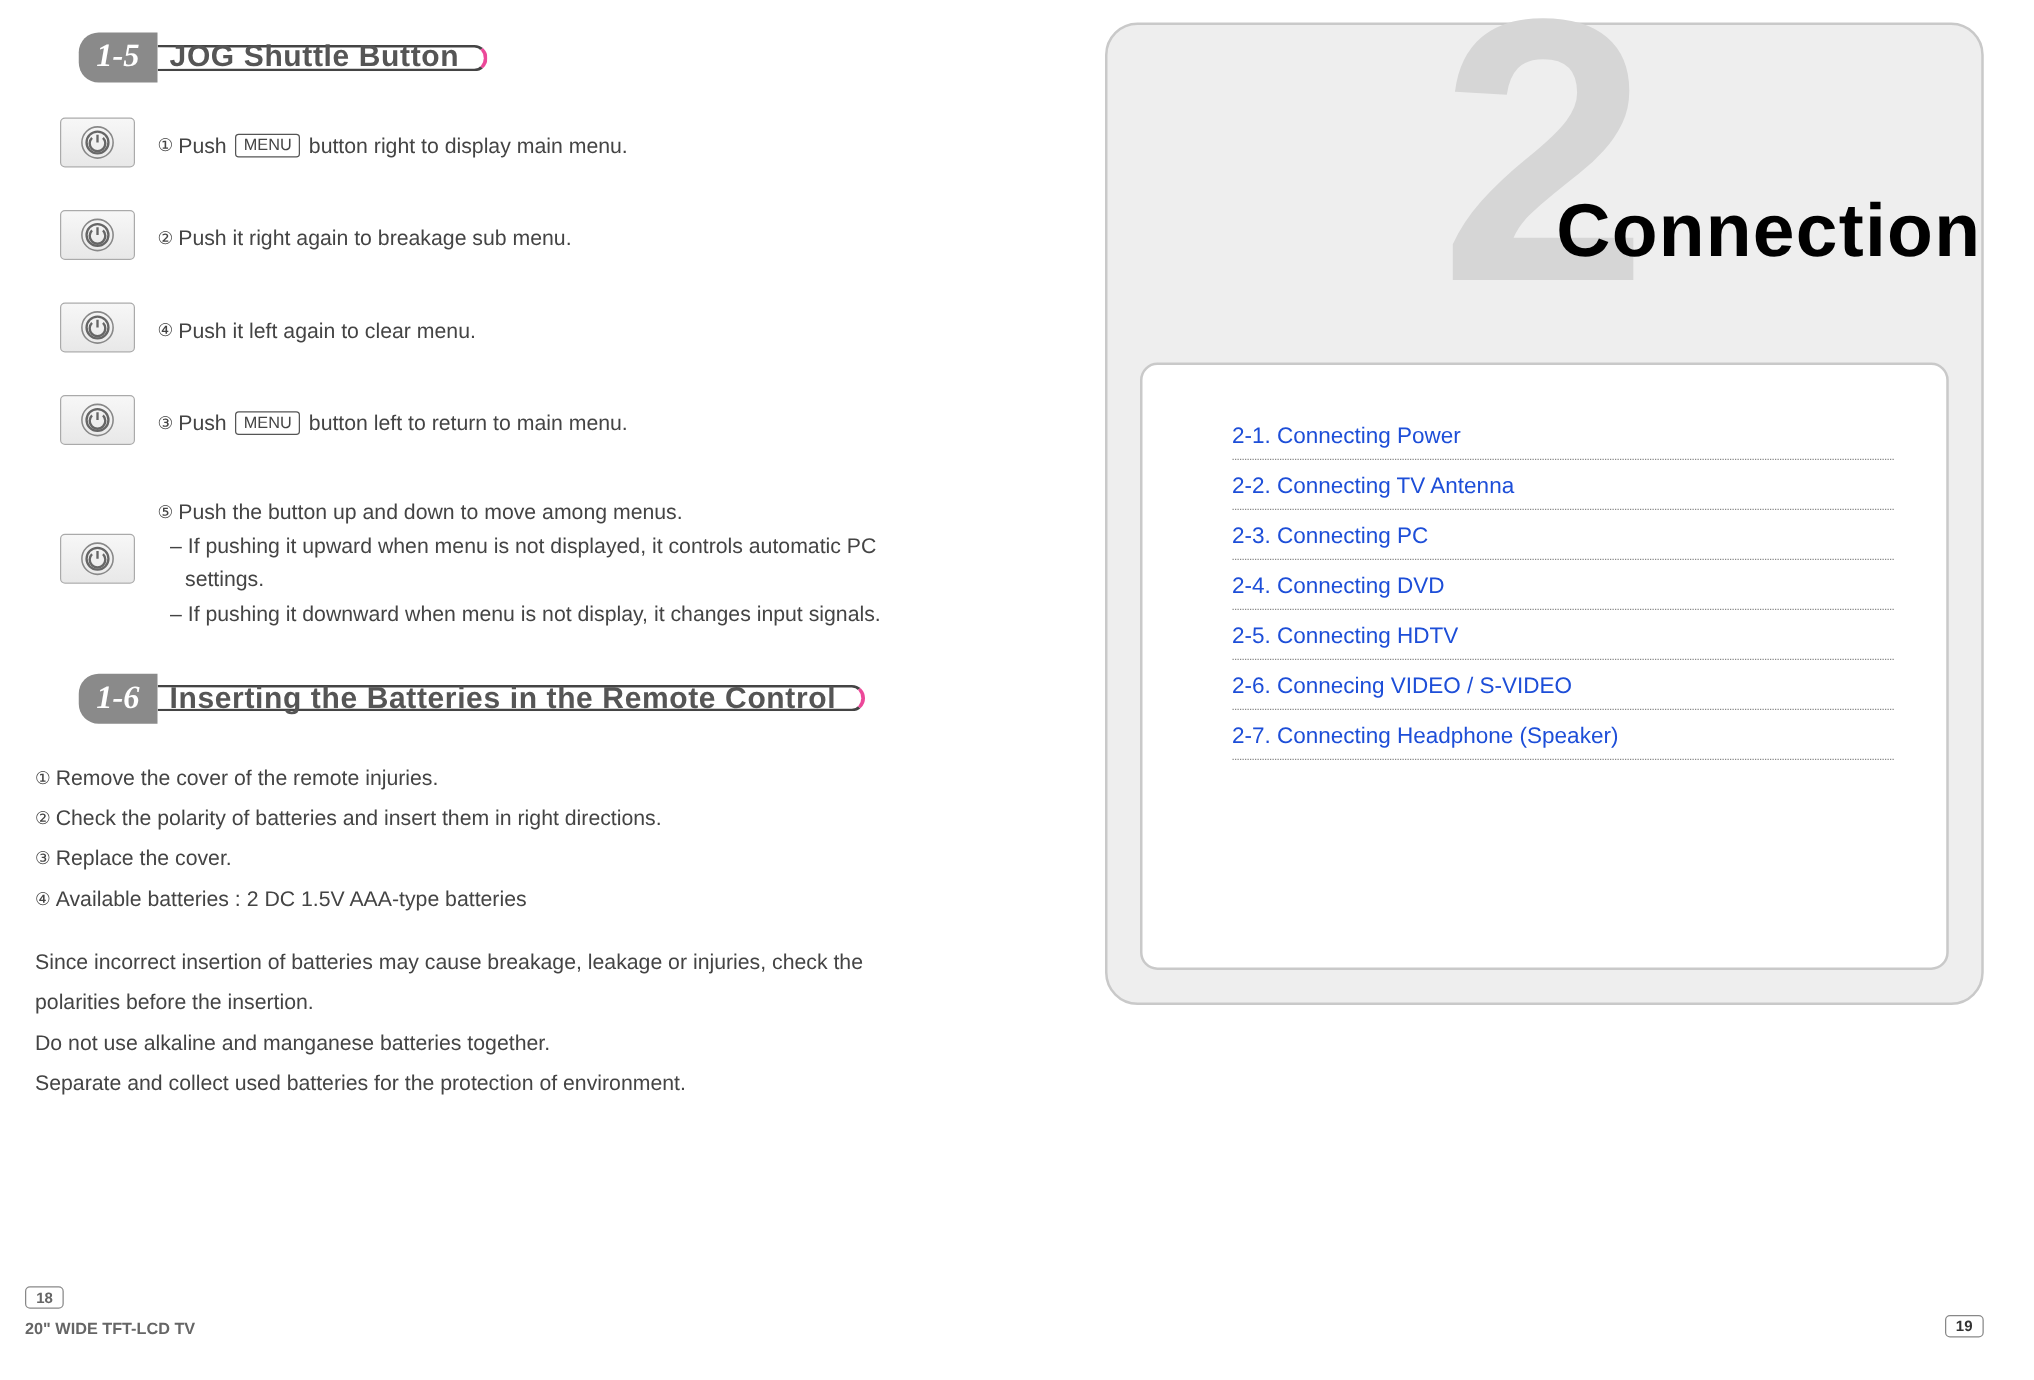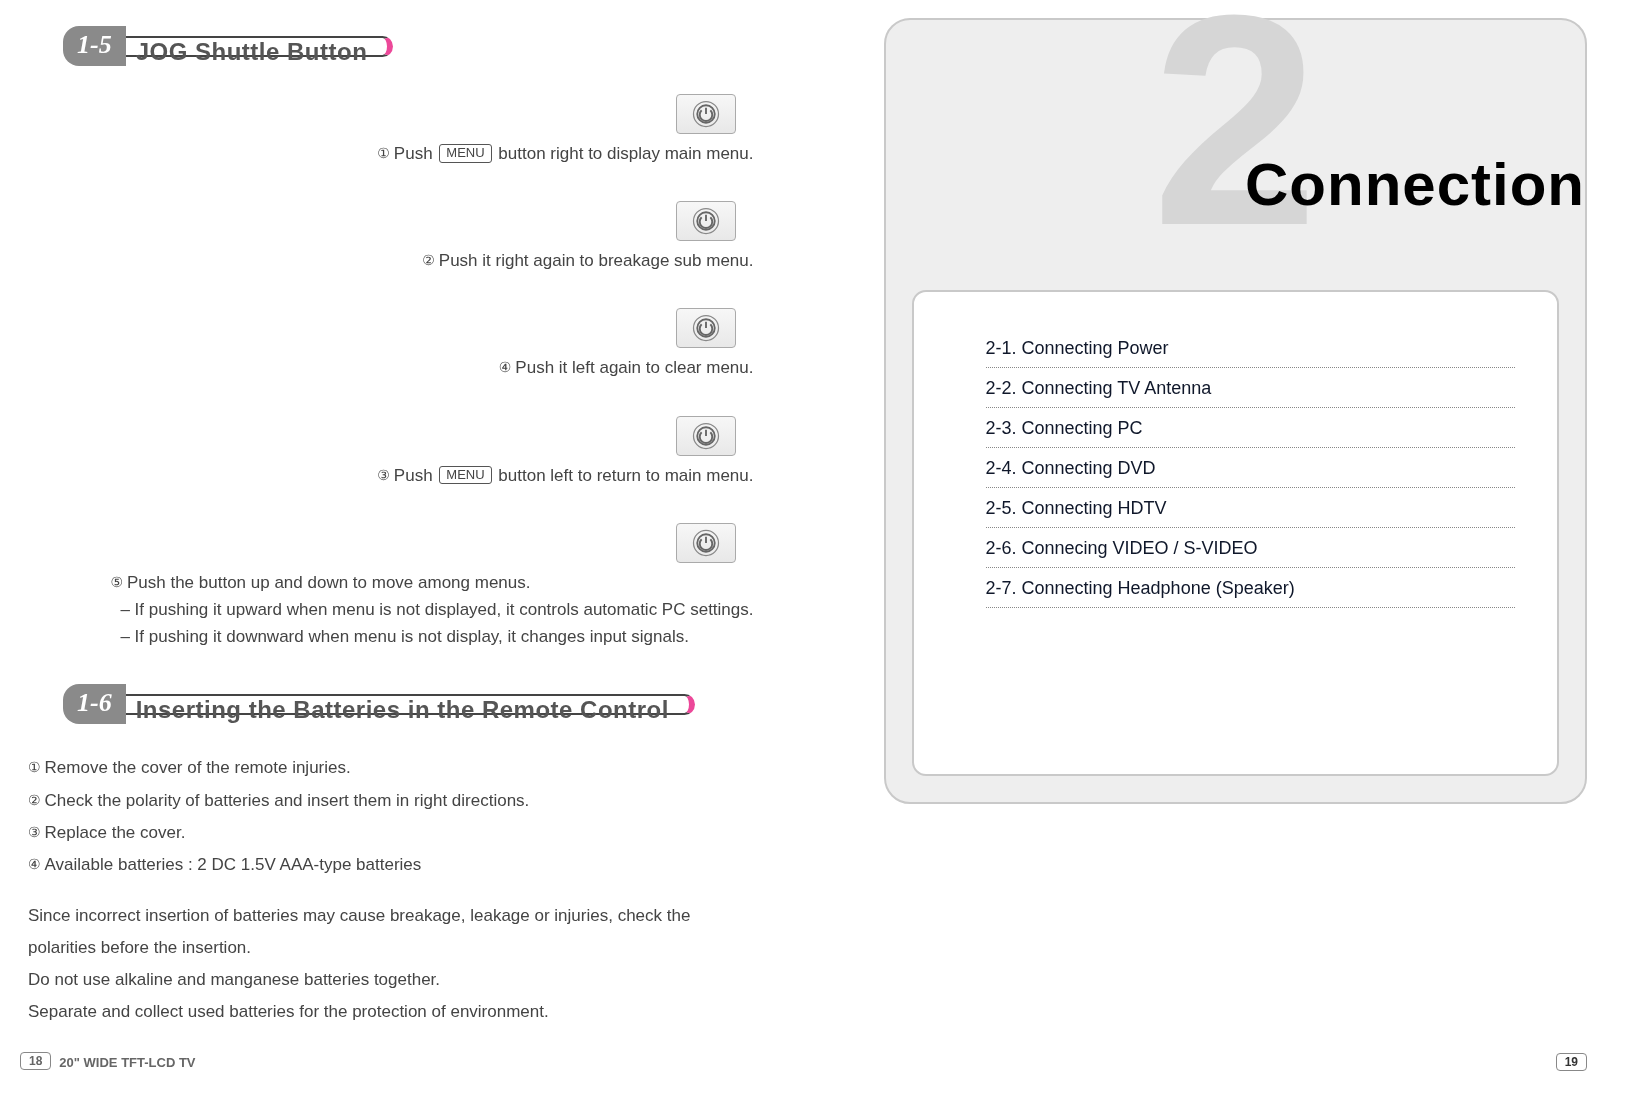--- a/index.html
+++ b/index.html
@@ -33,43 +33,43 @@
     color: #fff;
     font-family: Georgia, 'Times New Roman', serif;
     font-style: italic;
     font-weight: bold;
     font-size: 26px;
     padding: 4px 14px 6px 14px;
     border-radius: 16px 0 0 16px;
   }
   .section-title-wrap {
     display: flex;
+    align-items: center;
     border-top: 2px solid #444;
     border-bottom: 2px solid #444;
     height: 21px;
     padding: 0 10px 0 10px;
     position: relative;
     border-radius: 0 20px 20px 0;
-    border-right: 6px solid #ec4899;
+    border-right: 3px solid #ec4899;
   }
   .section-title {
     font-weight: bold;
     font-size: 24px;
     color: #555;
     padding-right: 10px;
     font-family: Arial, sans-serif;
     letter-spacing: 0.5px;
   }
 
   
   .jog-row {
     display: flex;
-    align-items: flex-end;
+    align-items: center;
     margin: 0 0 34px 28px;
-    flex-direction: column;
   }
   .jog-icon {
     width: 60px;
     height: 40px;
     border: 1px solid #aaa;
     border-radius: 4px;
     background: linear-gradient(#f7f7f7,#e8e8e8);
     display: flex;
     align-items: center;
     justify-content: center;
@@ -114,24 +114,25 @@
   }
   .body-16 .line { margin-left: 0; }
   .body-16 .para { margin-top: 18px; line-height: 1.9; }
 
   
   .footer-left {
     position: absolute;
     bottom: 34px;
     left: 20px;
     display: flex;
-    align-items: flex-end;
+    align-items: flex-start;
     gap: 8px;
     font-size: 13px;
     color: #666;
+    flex-direction: column;
   }
   .page-num-box {
     border: 1px solid #888;
     border-radius: 4px;
     padding: 1px 8px;
     font-size: 12px;
     font-weight: bold;
   }
   .footer-right {
     position: absolute;
@@ -180,21 +181,21 @@
     left: 26px;
     right: 26px;
     bottom: 26px;
     background: #fff;
     border: 2px solid #c9c9c9;
     border-radius: 14px;
     padding: 36px 42px 20px 72px;
   }
   .toc-item {
     font-size: 18px;
-    color: #0f172a;
+    color: #1d4ed8;
     padding: 10px 0 8px 0;
     border-bottom: 1px dotted #888;
   }
 </style>
 </head>
 <body>
 
 <div class="left-page">
 
   <div class="section-header">

